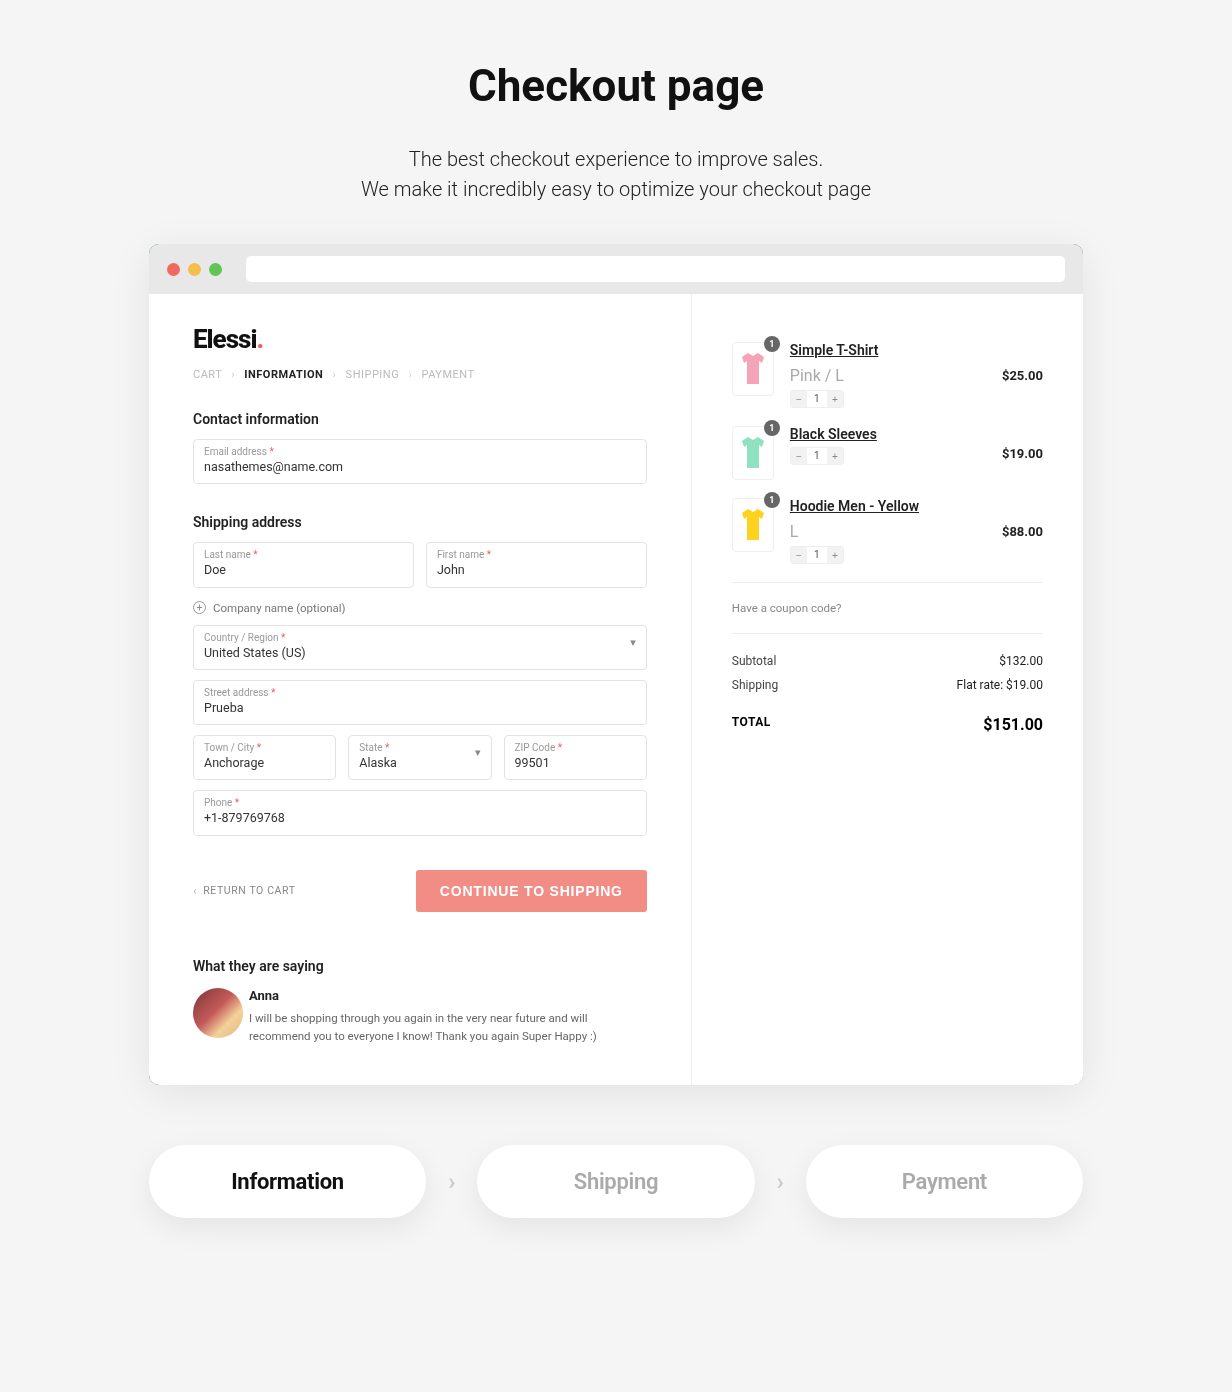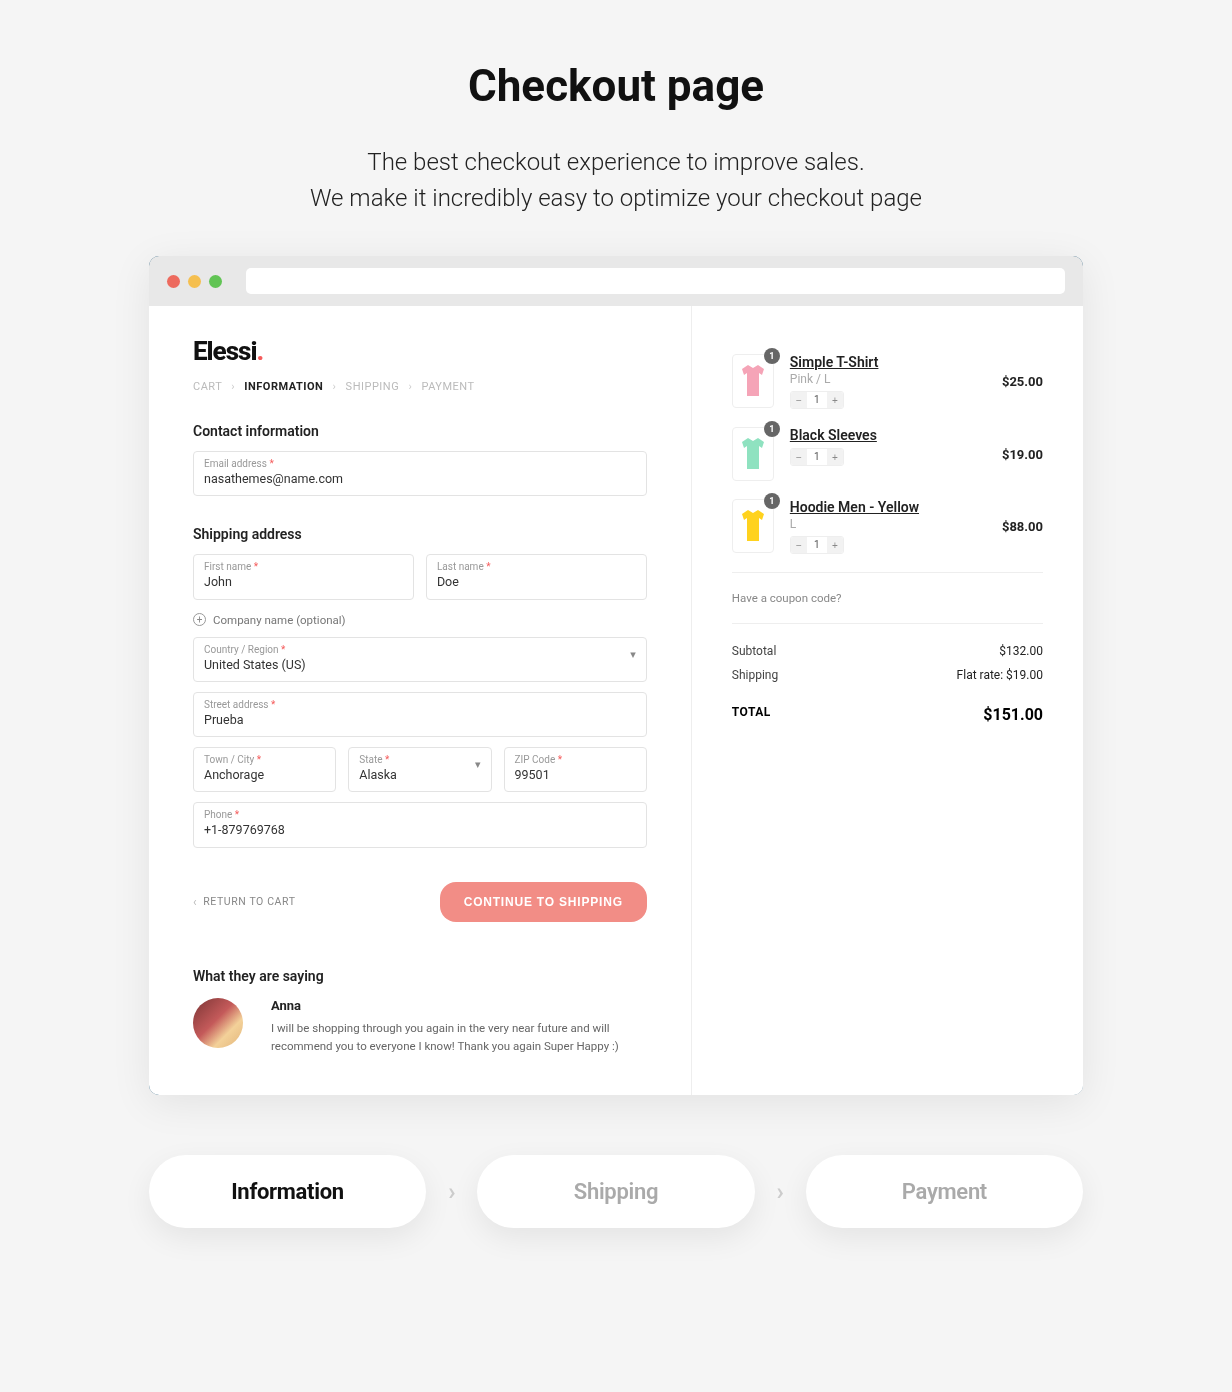--- a/index.html
+++ b/index.html
@@ -4,21 +4,21 @@
 <style>
   * { box-sizing: border-box; margin: 0; padding: 0; }
   body {
     font-family: -apple-system, BlinkMacSystemFont, "Segoe UI", Roboto, Helvetica, Arial, sans-serif;
     background: #f5f5f5;
     width: 1232px;
     padding-bottom: 80px;
   }
   .hero { text-align: center; padding: 60px 20px 40px; }
   .hero h1 { font-size: 44px; font-weight: 700; color: #111; margin-bottom: 32px; }
-  .hero p { font-size: 24px; color: #222; font-weight: 300; line-height: 1.5; }
+  .hero p { font-size: 20px; color: #222; font-weight: 300; line-height: 1.5; }
 
   .browser {
     width: 934px; margin: 0 auto; background:#0c4a6e; border-radius: 10px;
     box-shadow: 0 8px 40px rgba(0,0,0,.08);
     overflow: hidden;
   }
   .browser-bar {
     height: 50px; background:#e8e8e8;
     display:flex; align-items:center; padding:0 18px; gap:8px;
   }
@@ -51,36 +51,36 @@
   .mt { margin-top:10px; }
 
   .company { font-size:11.5px; color:#777; margin-top:13px; display:flex; align-items:center; gap:7px; }
   .plus-circ { width:13px; height:13px; border:1px solid #999; border-radius:50%; display:inline-flex; align-items:center; justify-content:center; font-size:10px; color:#888; }
 
   .select-chev { float:right; color:#888; font-size:11px; margin-top:4px; }
 
   .actions { display:flex; justify-content:space-between; align-items:center; margin-top:34px; }
   .back { font-size:10.5px; color:#888; letter-spacing:.6px; text-transform:uppercase; display:flex; align-items:center; gap:6px; cursor:pointer; }
   .back .chev { font-size:12px; color:#bbb; }
-  .cta { background:#f28d86; color:#fff; font-size:12px; letter-spacing:.8px; text-transform:uppercase; padding:13px 24px; border:none; border-radius:16px; cursor:pointer; font-weight:600; }
+  .cta { background:#f28d86; color:#fff; font-size:14px; letter-spacing:.8px; text-transform:uppercase; padding:13px 24px; border:none; border-radius:3px; cursor:pointer; font-weight:600; }
 
   .testi-title { margin-top:46px; }
-  .testi { display:flex; gap:28px; margin-top:14px; }
+  .testi { display:flex; gap:6px; margin-top:14px; }
   .avatar { width:50px; height:50px; border-radius:50%; background: linear-gradient(135deg, #7a3434 0%, #c45a5a 45%, #f3d199 70%, #e3b57a 100%); flex-shrink:0; }
   .testi-body .name { font-weight:700; font-size:13px; color:#222; margin-bottom:6px; }
   .testi-body .quote { font-size:11.5px; color:#666; line-height:1.6; }
 
   
   .cart-item { display:flex; align-items:flex-start; gap:16px; margin-bottom:18px; }
   .thumb { width:42px; height:54px; border:1px solid #eee; border-radius:4px; position:relative; display:flex; align-items:center; justify-content:center; }
   .thumb svg { width:30px; height:38px; }
   .badge { position:absolute; top:-7px; right:-7px; width:16px; height:16px; border-radius:50%; background:#666; color:#fff; font-size:9px; display:flex; align-items:center; justify-content:center; font-weight:bold; }
   .ci-body { flex:1; }
   .ci-title { font-size:14px; font-weight:600; color:#222;text-decoration:underline; }
-  .ci-variant { font-size:12px; color:#aaa; margin-top:2px; }
+  .ci-variant { font-size:16px; color:#aaa; margin-top:8px; }
   .stepper { display:inline-flex; align-items:center; margin-top:5px; border:1px solid #eee; border-radius:3px; overflow:hidden; }
   .stepper button { width:16px; height:16px; border:none; background:#f2f2f2; color:#888; font-size:10px; cursor:pointer; display:flex; align-items:center; justify-content:center; }
   .stepper span { width:20px; text-align:center; font-size:10px; color:#555; line-height:16px; }
   .ci-price { font-size:13px; font-weight:700; color:#222; align-self:center; }
 
   .hr { border:none; border-top:1px solid #eee; margin:18px 0; }
   .coupon { font-size:11.5px; color:#888; }
 
   .summary { margin-top:20px; }
   .sum-row { display:flex; justify-content:space-between; font-size:12px; color:#444; margin-bottom:10px; }
@@ -136,26 +136,26 @@
 
       <div class="sect-title">Contact information</div>
       <div class="field">
         <label><span>Email address</span> <span class="req">*</span></label>
         <div class="val">nasathemes@name.com</div>
       </div>
 
       <div class="sect-title">Shipping address</div>
       <div class="row">
         <div class="field">
+          <label><span>Last name</span> <span class="req">*</span></label>
+          <div class="val">Doe</div>
+        </div>
+        <div class="field">
           <label><span>First name</span> <span class="req">*</span></label>
           <div class="val">John</div>
-        </div>
-        <div class="field">
-          <label><span>Last name</span> <span class="req">*</span></label>
-          <div class="val">Doe</div>
         </div>
       </div>
 
       <div class="company">
         <span class="plus-circ">+</span>
         <span>Company name (optional)</span>
       </div>
 
       <div class="field mt">
         <span class="select-chev">▾</span>

